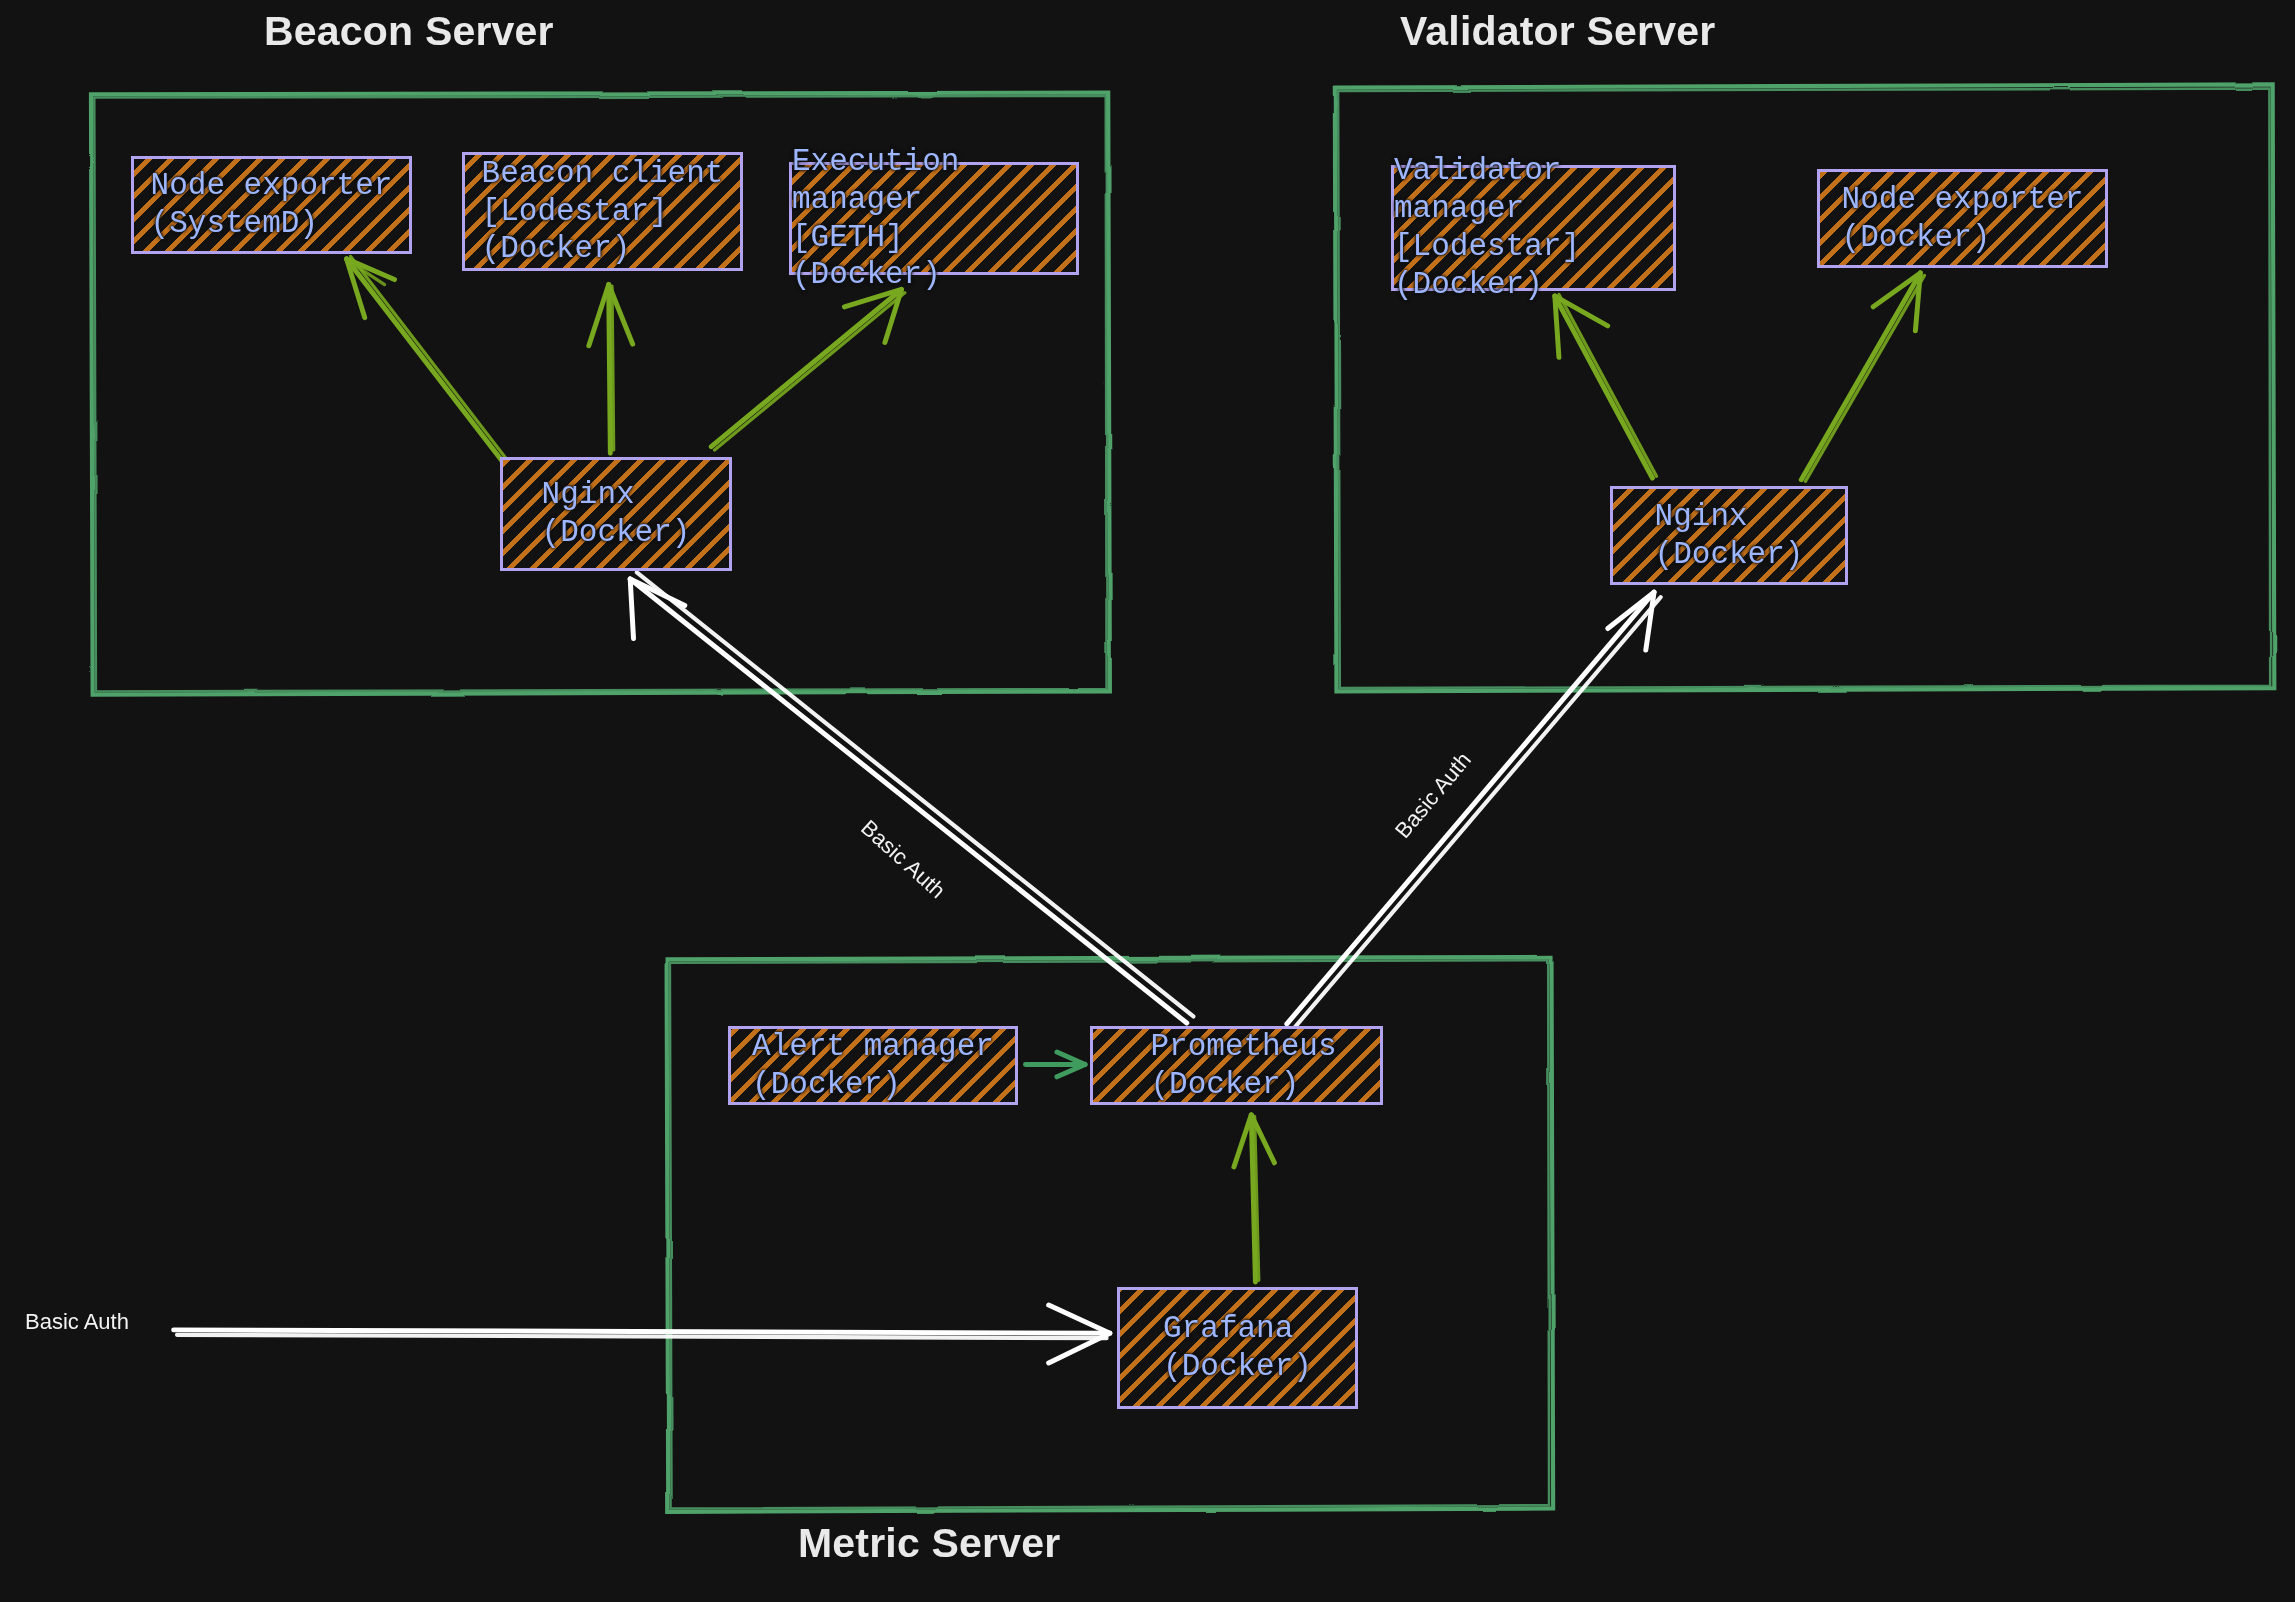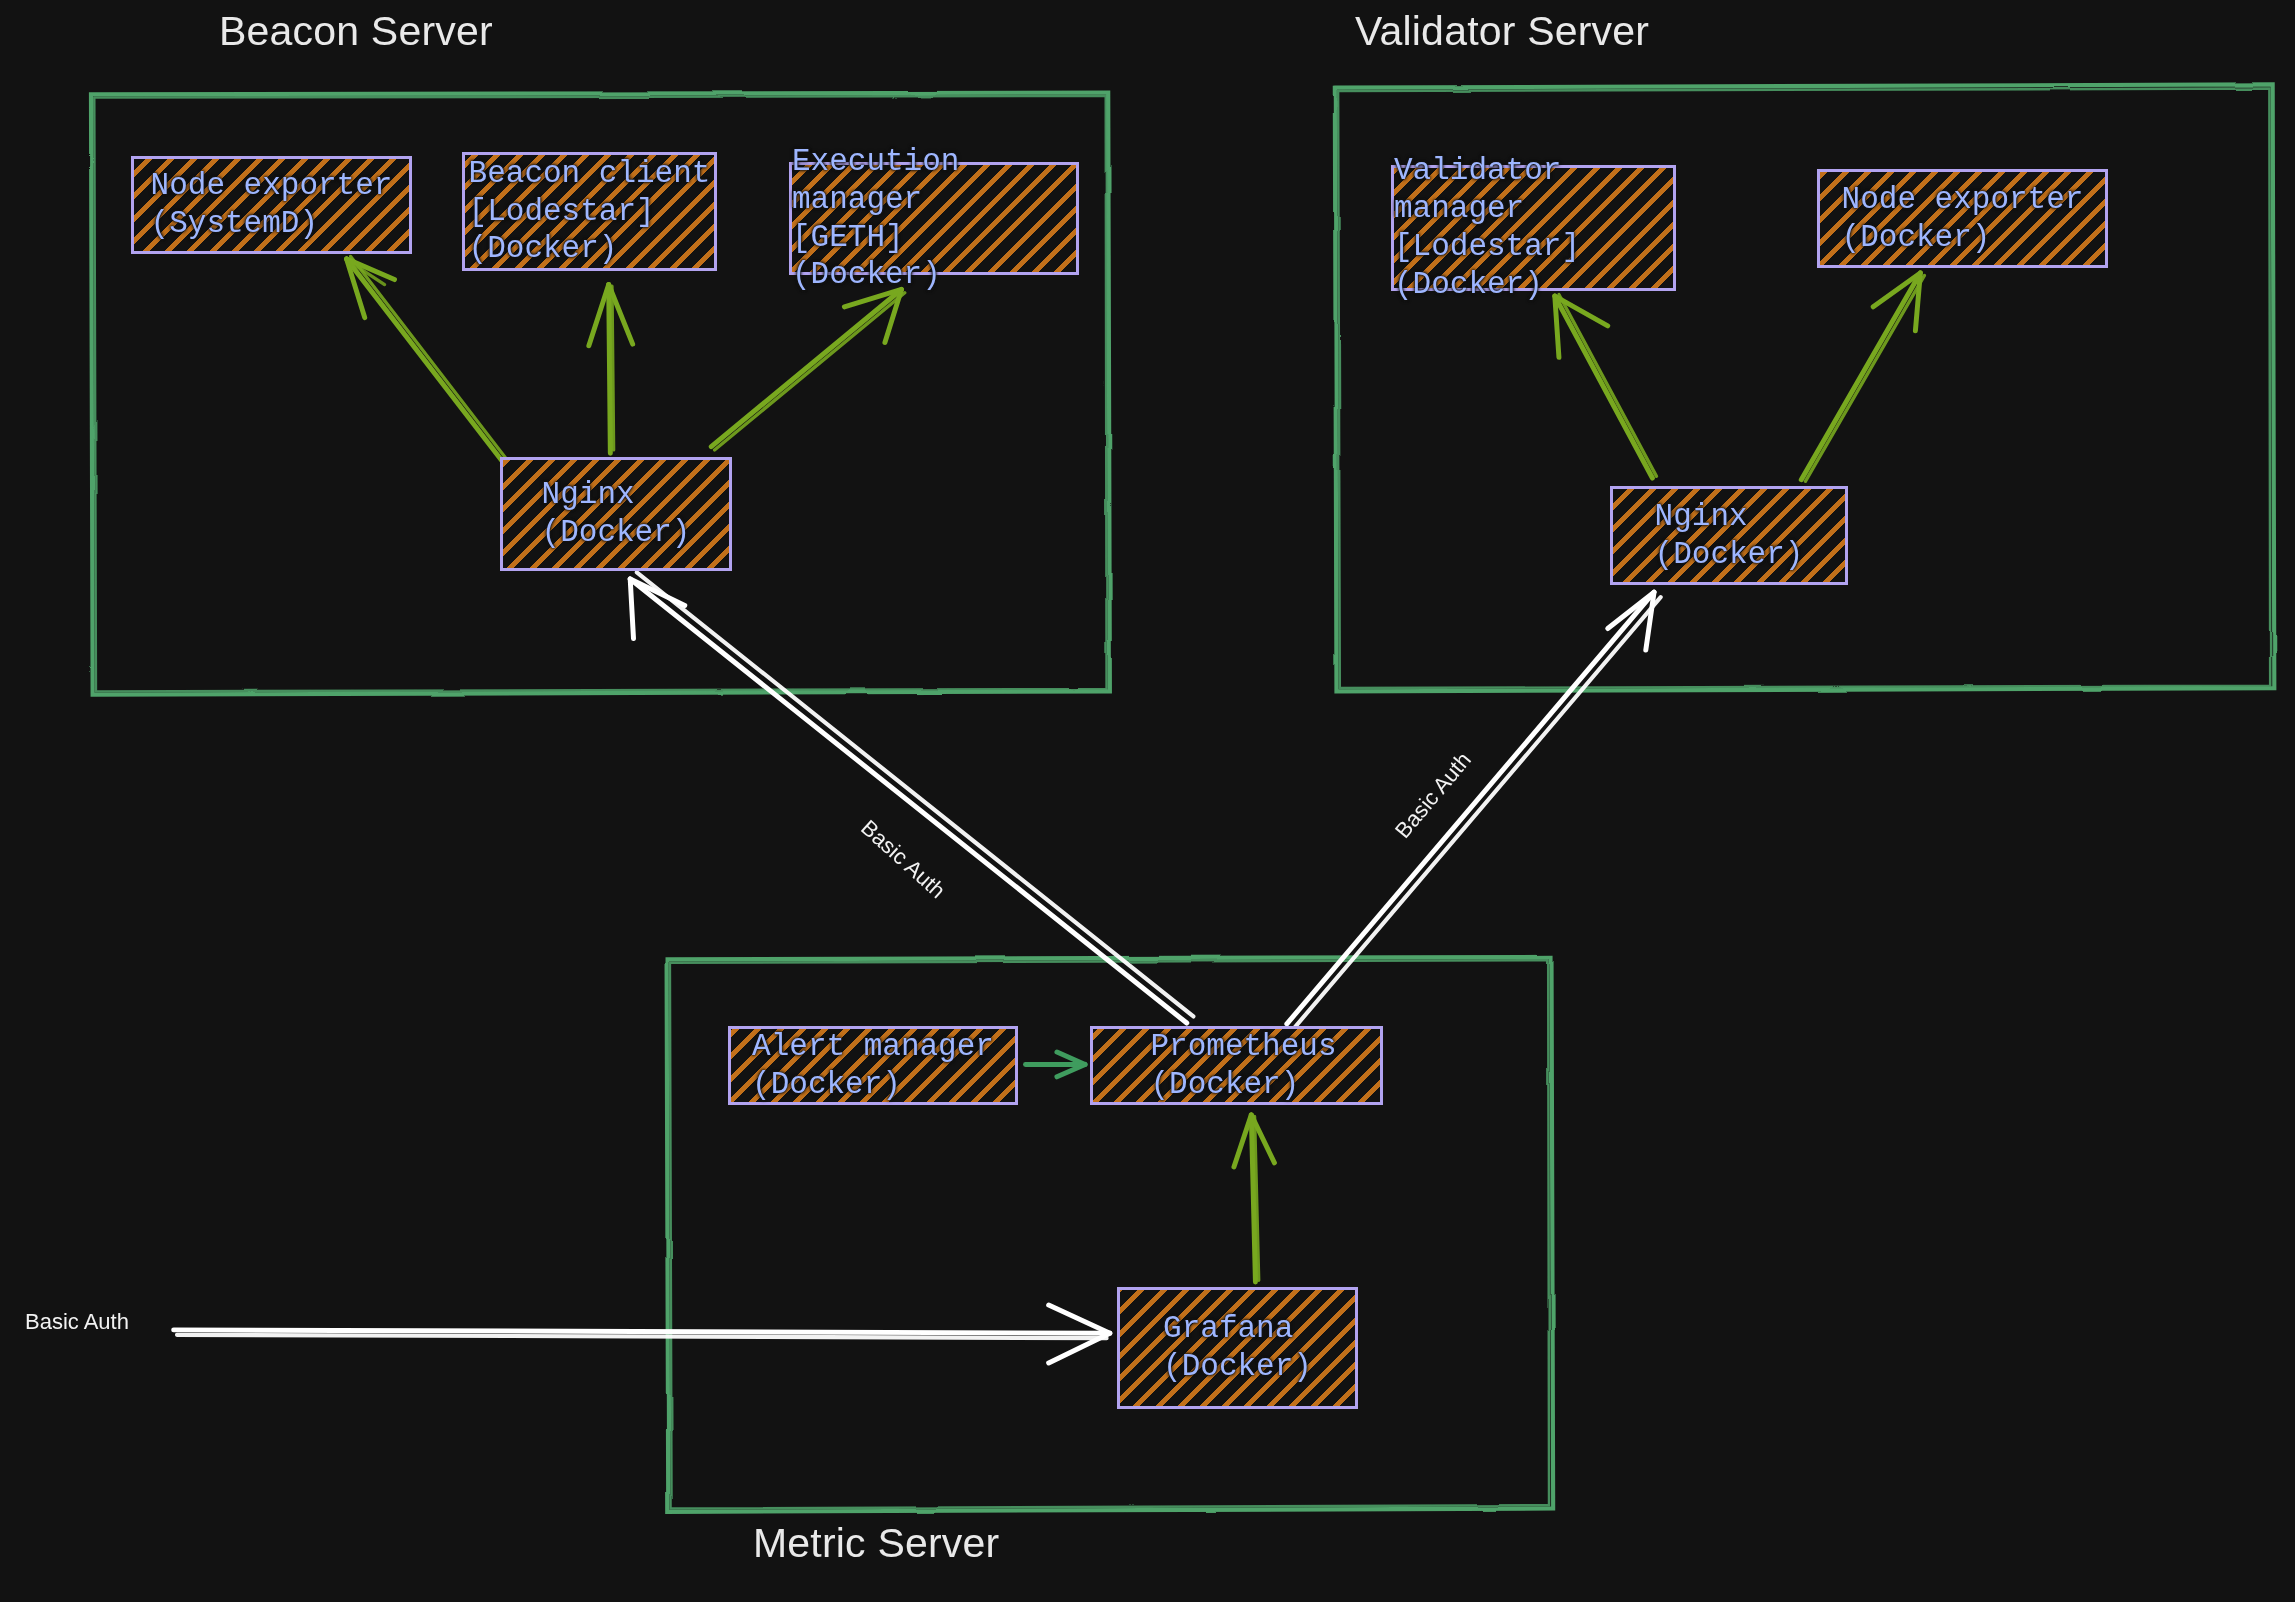--- a/index.html
+++ b/index.html
@@ -26,24 +26,25 @@
     top: 0; left: 0;
     width: 2295px;
     height: 1602px;
     pointer-events: none;
   }
   
   .group-title {
     position: absolute;
     color: #e9e9e9;
     font-size: 41px;
-    font-weight: 400;
+    font-weight: 700;
     letter-spacing: 0.2px;
     white-space: nowrap;
     font-family: "Liberation Sans", sans-serif;
+    margin-left: 45px;
   }
   
   .node {
     position: absolute;
     box-sizing: border-box;
     border: 3.3px solid #b2a3f0;
     color: #9eb6ff;
     font-size: 31px;
     line-height: 1.22;
     text-align: left;
@@ -166,21 +167,21 @@
 
   <div class="group-title" style="left:219px; top:8.3px;">Beacon Server</div>
   <div class="group-title" style="left:1355px; top:8.3px;">Validator Server</div>
   <div class="group-title" style="left:753px; top:1520px;">Metric Server</div>
 
   <div class="node" style="left:131px; top:156px; width:281px; height:98px;">
     <span class="label">Node exporter
 (SystemD)</span>
   </div>
 
-  <div class="node" style="left:462px; top:152px; width:255px; height:119px;">
+  <div class="node" style="left:462px; top:152px; width:281px; height:119px;">
     <span class="label">Beacon client
 [Lodestar]
 (Docker)</span>
   </div>
 
   <div class="node" style="left:789px; top:162px; width:290px; height:113px;">
     <span class="label">Execution manager
 [GETH]
 (Docker)</span>
   </div>

